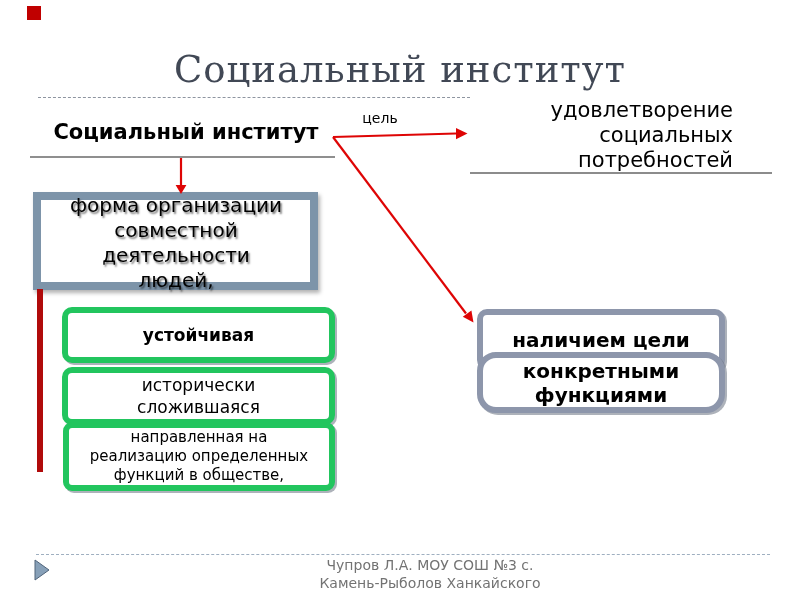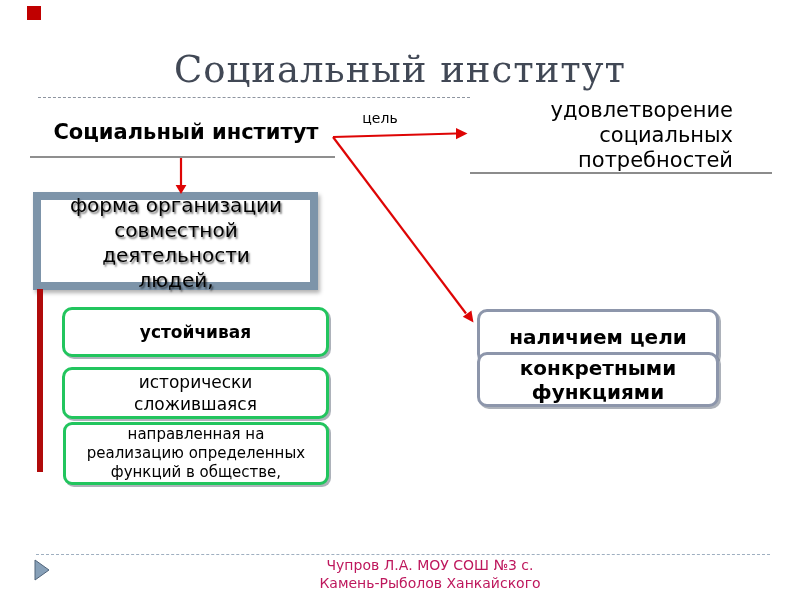--- a/index.html
+++ b/index.html
@@ -43,40 +43,40 @@
   #definition-box .inner{position:absolute;left:8px;top:8px;right:8px;bottom:8px;
     background:#ffffff;}
   #definition-text{left:41px;top:193px;width:270px;text-align:center;
     font-size:20px;line-height:25px;
     text-shadow:1.5px 1.5px 2px rgba(0,0,0,0.55);}
 
   
   #red-bar{left:37px;top:289px;width:6px;height:183px;background:#b00a0a;}
 
   
-  .round-box{background:#fff;border:3px solid #22c55e;border-radius:10px;
+  .round-box{background:#fff;border:6px solid #22c55e;border-radius:10px;
     box-shadow:2px 2px 0 rgba(105,115,130,0.55);
     display:flex;align-items:center;justify-content:center;text-align:center;}
   #prop-box-1{left:62px;top:307px;width:261px;height:44px;font-weight:bold;font-size:17px;}
   #prop-box-2{left:62px;top:367px;width:261px;height:46px;font-weight:normal;
     font-size:17px;line-height:22px;}
   #prop-box-3{left:63px;top:422px;width:260px;height:57px;font-size:15px;line-height:19px;border-radius:9px;}
   #char-box-1{left:477px;top:309px;width:236px;height:49px;border-color:#8d96ab;
     font-weight:600;font-size:20px;}
   #char-box-2{left:477px;top:352px;width:236px;height:49px;border-color:#8d96ab;
-    font-weight:600;font-size:20px;line-height:24px;}
+    font-weight:600;font-size:20px;line-height:24px;border-radius:19px;}
 
   
   #arrows{left:0;top:0;width:800px;height:600px;pointer-events:none;}
 
   
   #footer-rule{left:36px;top:554px;width:734px;height:0;border-top:1px dashed #9fafc0;}
   #footer-triangle{left:33px;top:559px;width:18px;height:22px;}
   #footer-text{left:230px;top:556px;width:400px;text-align:center;
-    font-size:14px;line-height:18px;color:#be185d;}
+    font-size:14px;line-height:18px;color:#737373;}
 </style>
 </head>
 <body>
 
 <div id="slide">
 
   <div id="accent-square" class="abs"></div>
 
   <div id="slide-title" class="abs">Социальный институт</div>
 

